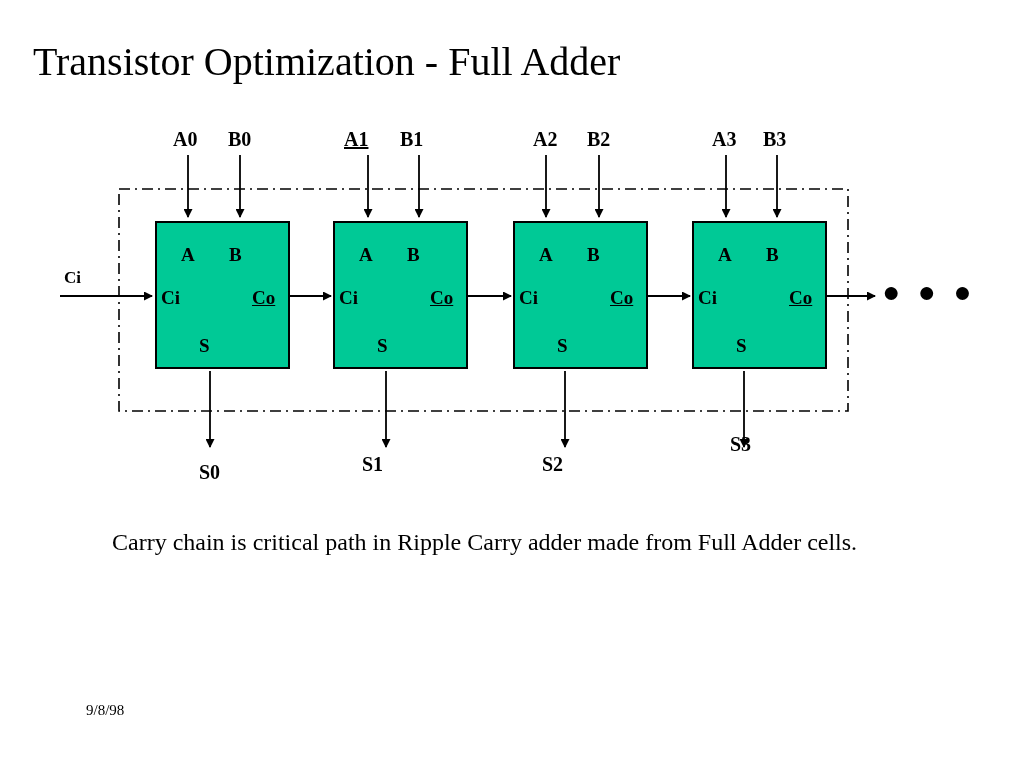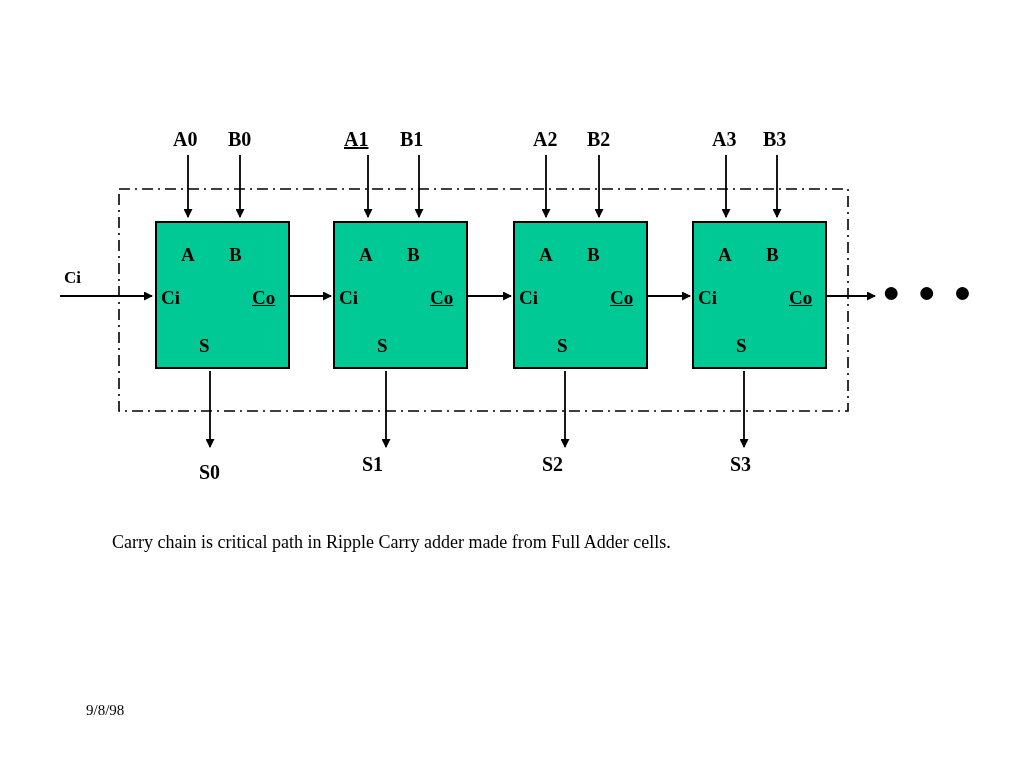--- a/index.html
+++ b/index.html
@@ -83,39 +83,40 @@
     letter-spacing: 5px;
     font-weight: bold;
     color: #000000;
     white-space: nowrap;
   }
   .caption {
     position: absolute;
     left: 112px;
     top: 521px;
     width: 800px;
-    font-size: 18px;
+    font-size: 24px;
     line-height: 42px;
     color: #000000;
   }
   .footer-date {
     position: absolute;
     left: 86px;
     top: 702px;
     font-size: 15px;
     line-height: 16px;
     color: #000000;
     white-space: nowrap;
   }
 </style>
 </head>
 <body>
 
 <div id="slide">
 
+  <div class="title">Transistor Optimization - Full Adder</div>
 
   <svg id="diagram" viewBox="0 0 1024 768" width="1024" height="768" xmlns="http://www.w3.org/2000/svg">
     <defs>
       <marker id="arrowhead" markerWidth="9" markerHeight="9" refX="8" refY="4.5" orient="auto" markerUnits="userSpaceOnUse">
         <path d="M0,0 L9,4.5 L0,9 z" fill="#000000"></path>
       </marker>
     </defs>
 
     <rect x="119" y="189" width="729" height="222" fill="none" stroke="#000000" stroke-width="1.6" stroke-dasharray="11,5,2,5"></rect>
 
@@ -183,21 +184,21 @@
   <span class="io-label" style="left:344px; top:131px;text-decoration:underline;">A1</span>
   <span class="io-label" style="left:400px; top:131px;">B1</span>
   <span class="io-label" style="left:533px; top:131px;">A2</span>
   <span class="io-label" style="left:587px; top:131px;">B2</span>
   <span class="io-label" style="left:712px; top:131px;">A3</span>
   <span class="io-label" style="left:763px; top:131px;">B3</span>
 
   <span class="io-label" style="left:199px; top:464px;">S0</span>
   <span class="io-label" style="left:362px; top:456px;">S1</span>
   <span class="io-label" style="left:542px; top:456px;">S2</span>
-  <span class="io-label" style="left:730px; top:456px;">S3</span>
+  <span class="io-label" style="left:730px; top:436px;">S3</span>
 
   <span class="io-label ci-label" style="left:64px; top:269px;">Ci</span>
 
   <span class="ellipsis">● ● ●</span>
 
   <div class="caption">Carry chain is critical path in Ripple Carry adder made from Full Adder cells.</div>
   <div class="footer-date">9/8/98</div>
 
 </div>
 

